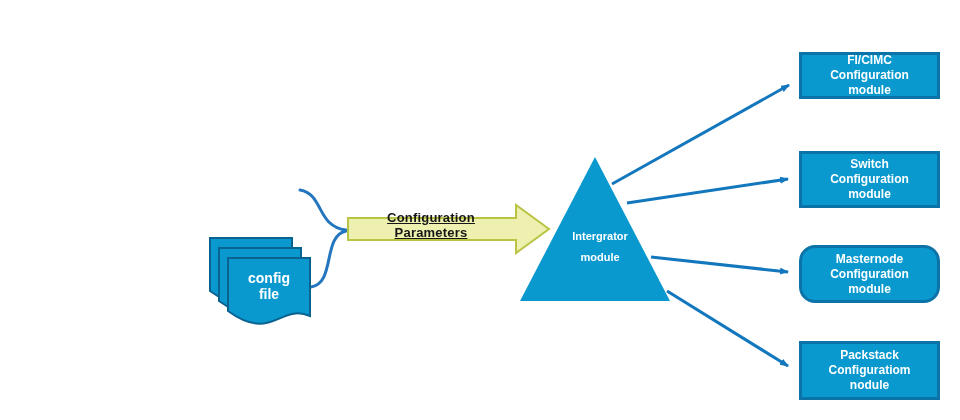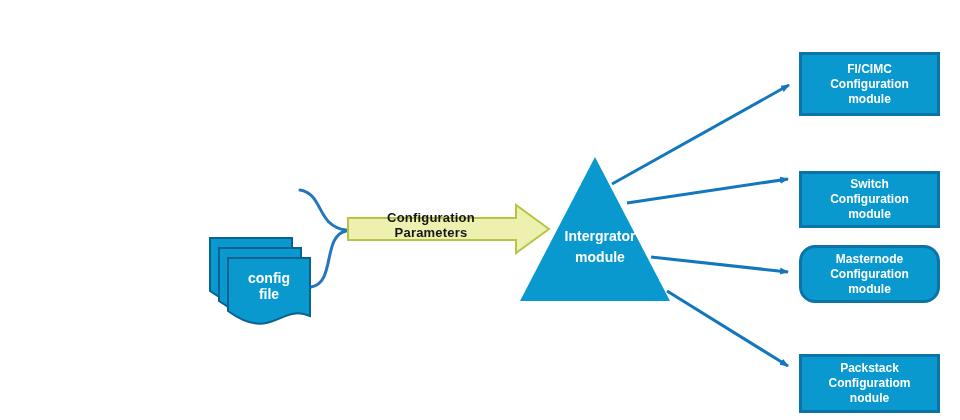--- a/index.html
+++ b/index.html
@@ -49,51 +49,52 @@
     pointer-events: none;
   }
   .config-label {
     left: 226px; top: 268px;
     width: 86px; height: 36px;
     font-size: 14px; line-height: 16px;
   }
   .integrator-label {
     left: 540px; top: 224px;
     width: 120px; height: 46px;
-    font-size: 14px; line-height: 21px;
+    font-size: 11px; line-height: 21px;
   }
   .flow-label {
     left: 350px; top: 218px;
     width: 162px; height: 14px;
     font-size: 13px;
     color: #161616;
     letter-spacing: 0.2px;
+    text-decoration: underline;
   }
   
   .module-box {
     position: absolute;
     left: 799px;
     width: 141px;
     background: #0999CE;
     border: 3px solid #0C73A8;
     box-sizing: border-box;
     display: flex;
     align-items: center;
     justify-content: center;
     text-align: center;
     white-space: pre-line;
     color: #ffffff;
     font-size: 12px;
     font-weight: bold;
     line-height: 15px;
   }
-  .module-1 { top: 52px;  height: 64px; }
-  .module-2 { top: 151px; height: 57px; margin-top: 20px; }
+  .module-1 { top: 52px;  height: 47px; }
+  .module-2 { top: 151px; height: 57px; }
   .module-3 { top: 245px; height: 58px; border-radius: 16px; }
-  .module-4 { top: 354px; height: 59px; }
+  .module-4 { top: 341px; height: 59px; }
 </style>
 </head>
 <body>
 
 <div class="canvas">
 
   <svg class="layer" width="960" height="420" viewBox="0 0 960 420">
     <defs>
       <marker id="arrowhead" markerWidth="10" markerHeight="9" refX="8" refY="3.5" orient="auto" markerUnits="userSpaceOnUse">
         <path d="M0,0 L9,3.5 L0,7 Z" fill="#1377BD"></path>

